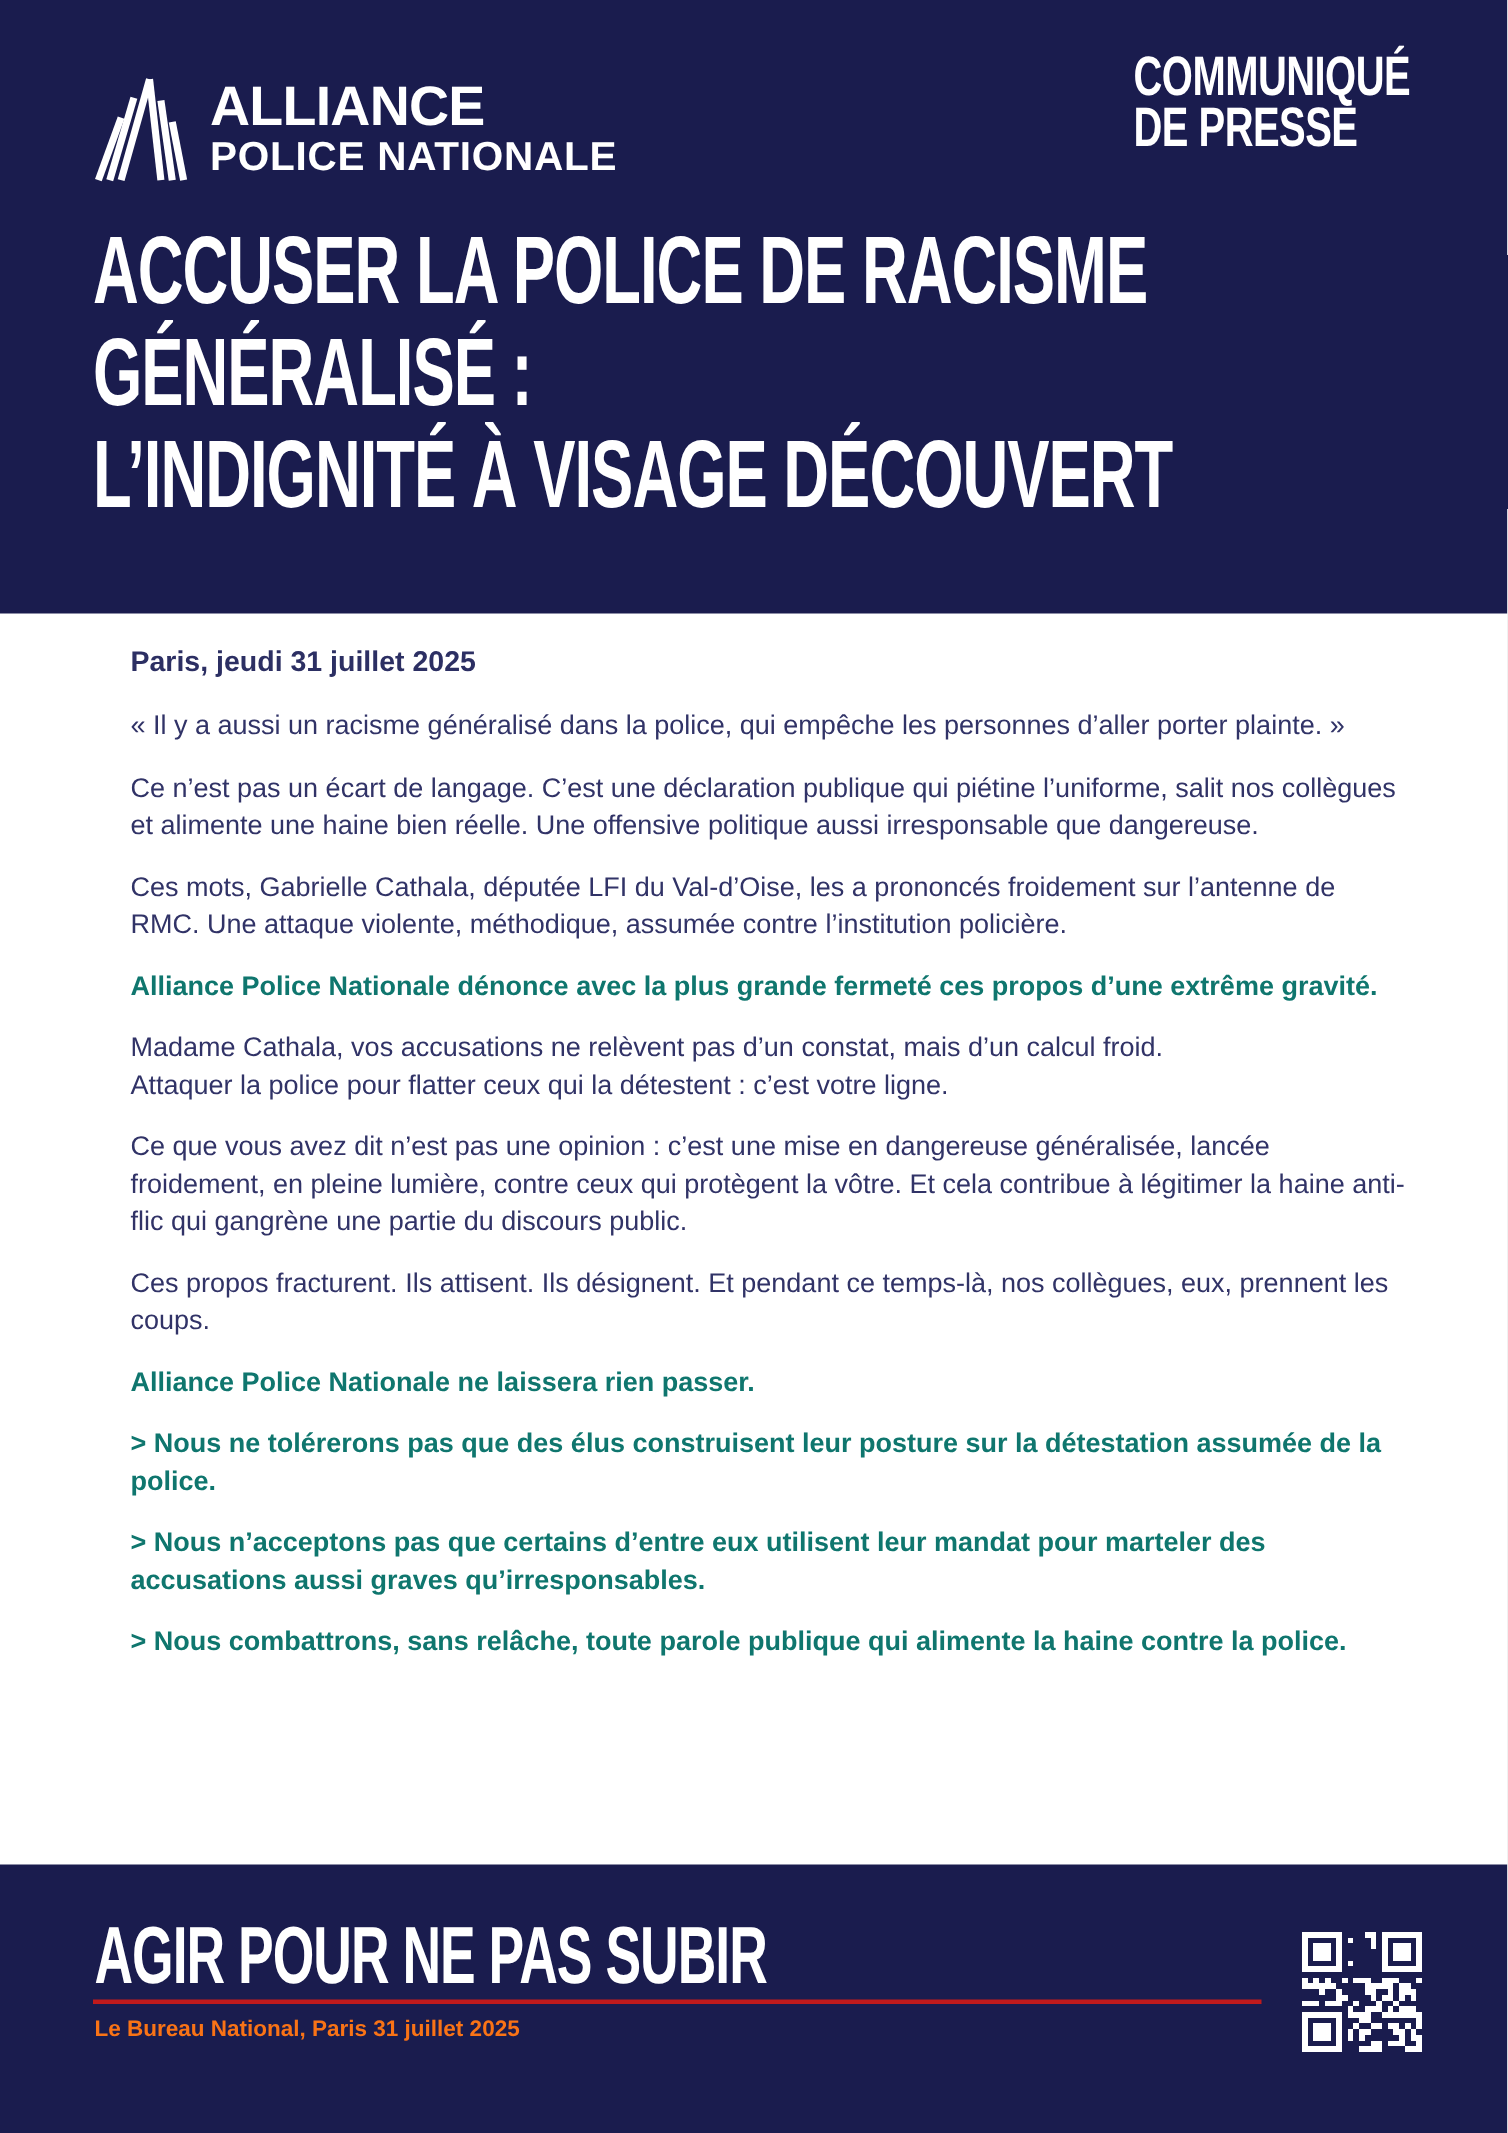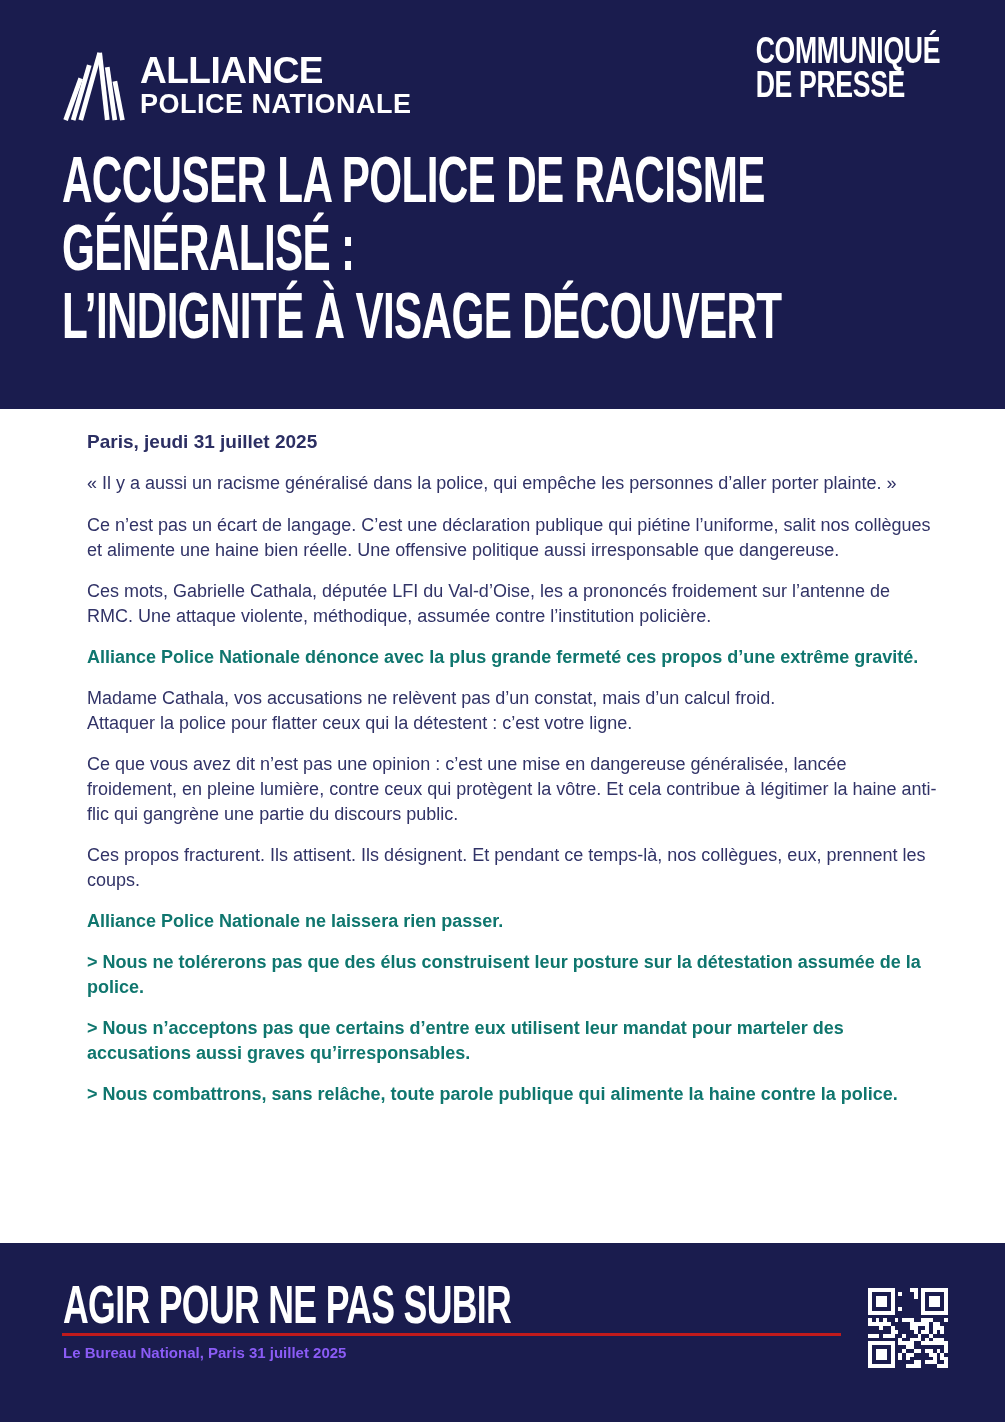--- a/index.html
+++ b/index.html
@@ -52,21 +52,21 @@
   .para { margin-bottom:16px; white-space:pre-line; }
   .para.bold { font-weight:700; color:#0f766e; }
 
   
   .slogan-wrap { position:absolute; left:63px; top:33px; }
   .slogan {
     display:block; color:#fff; font-size:54px; font-weight:800; line-height:56px;
     transform:scaleX(0.66); transform-origin:0 50%; letter-spacing:-1px; white-space:nowrap;
   }
   .red-rule { position:absolute; left:62px; top:90px; width:779px; height:3px; background:#c01a1c; }
-  .signoff { position:absolute; left:63px; top:101px; color:#8b5cf6; font-size:15px; font-weight:700; }
+  .signoff { position:absolute; left:63px; top:101px; color:#f97316; font-size:15px; font-weight:700; }
   .qr { position:absolute; right:57px; top:45px; width:80px; height:80px; }
   .qr svg { width:100%; height:100%; shape-rendering:crispEdges; }
 </style>
 </head>
 <body>
 
 <div class="page">
 
   <header class="band header">
     <div class="logo">

